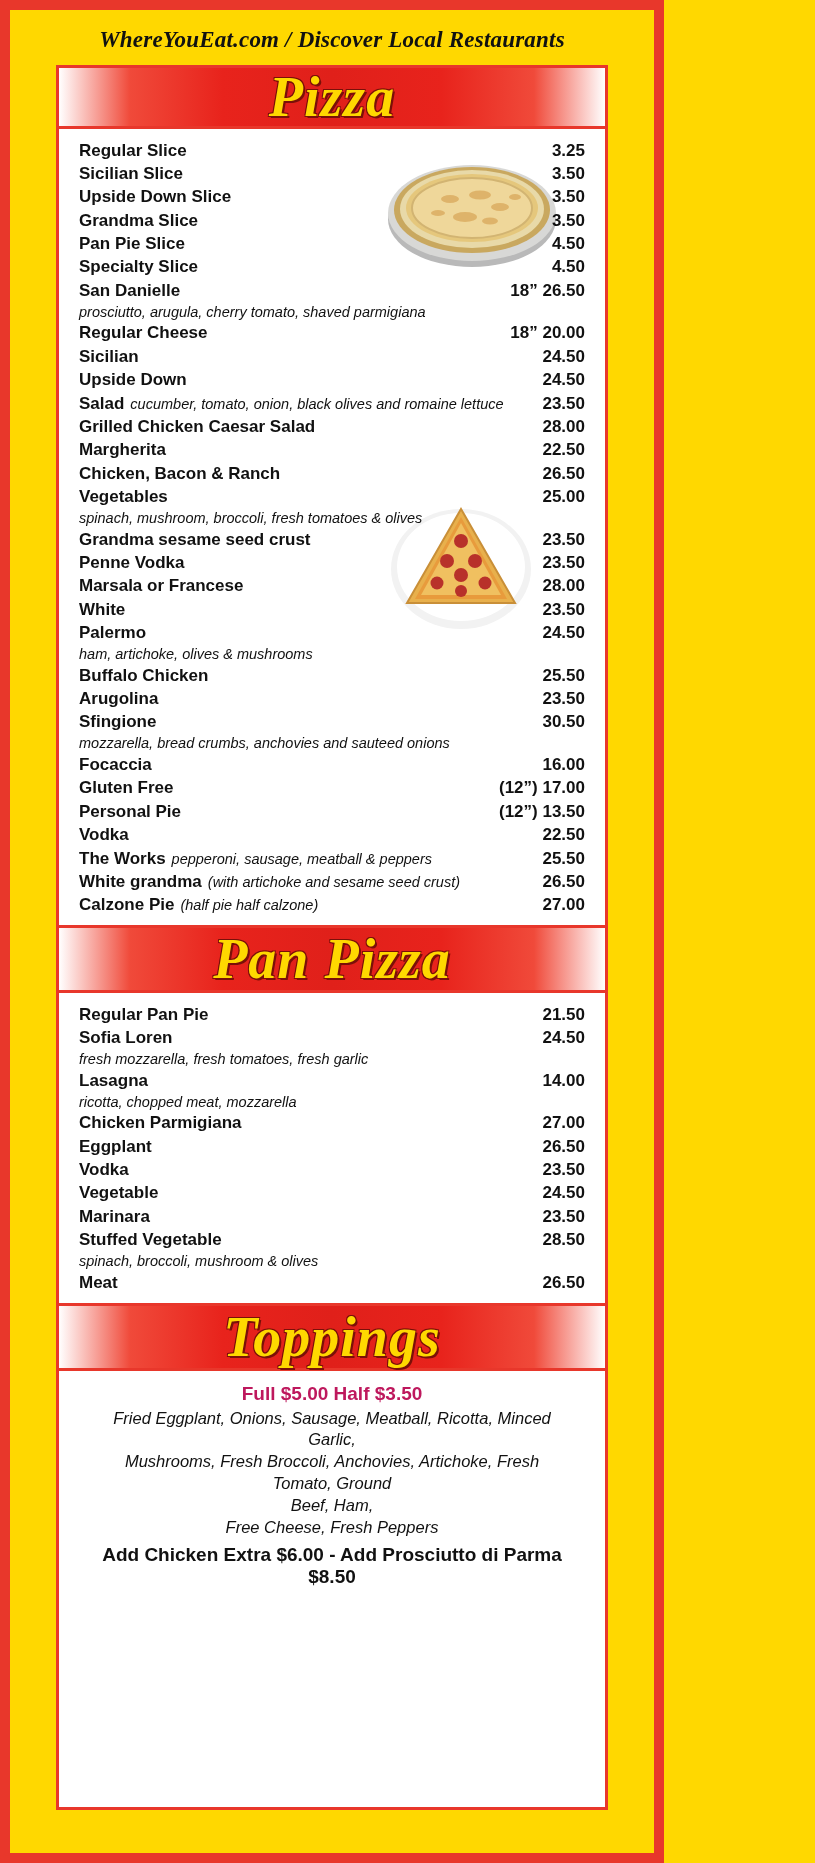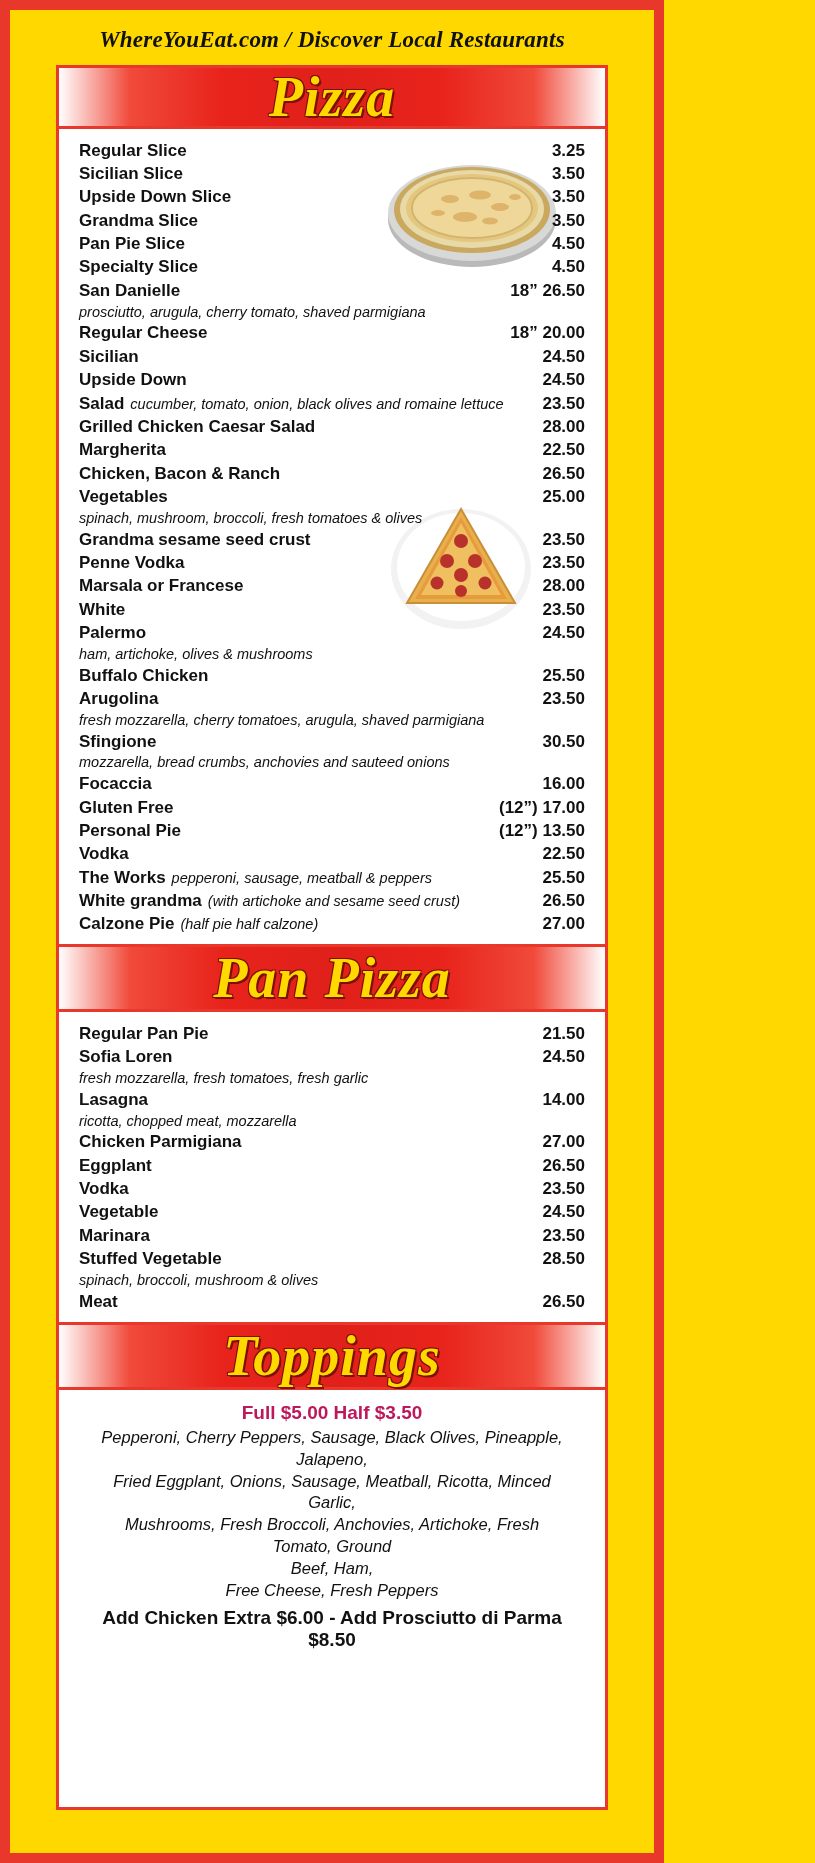--- a/index.html
+++ b/index.html
@@ -326,21 +326,20 @@
           <span class="item-name">Buffalo Chicken</span>
           <span class="spacer"></span>
           <span class="item-price">25.50</span>
         </div>
 
         <div class="item-row">
           <span class="item-name">Arugolina</span>
           <span class="spacer"></span>
           <span class="item-price">23.50</span>
         </div>
-        <div class="desc">fresh mozzarella, cherry tomatoes, arugula, shaved parmigiana</div>
 
         <div class="item-row">
           <span class="item-name">Sfingione</span>
           <span class="spacer"></span>
           <span class="item-price">30.50</span>
         </div>
         <div class="desc">mozzarella, bread crumbs, anchovies and sauteed onions</div>
 
         <div class="item-row">
           <span class="item-name">Focaccia</span>
@@ -468,21 +467,20 @@
 
     <div class="rule"></div>
 
     <div class="section-banner tall">
       <div class="section-title">Toppings</div>
     </div>
     <div class="rule"></div>
 
     <div class="toppings-body">
       <div class="toppings-head">Full $5.00 Half $3.50</div>
-      <div class="toppings-list">Pepperoni, Cherry Peppers, Sausage, Black Olives, Pineapple, Jalapeno,</div>
       <div class="toppings-list">Fried Eggplant, Onions, Sausage, Meatball, Ricotta, Minced Garlic,</div>
       <div class="toppings-list">Mushrooms, Fresh Broccoli, Anchovies, Artichoke, Fresh Tomato, Ground</div>
       <div class="toppings-list">Beef, Ham,</div>
       <div class="toppings-list">Free Cheese, Fresh Peppers</div>
       <div class="toppings-add">Add Chicken Extra $6.00 - Add Prosciutto di Parma $8.50</div>
     </div>
 
   </div>
 </div>
 

